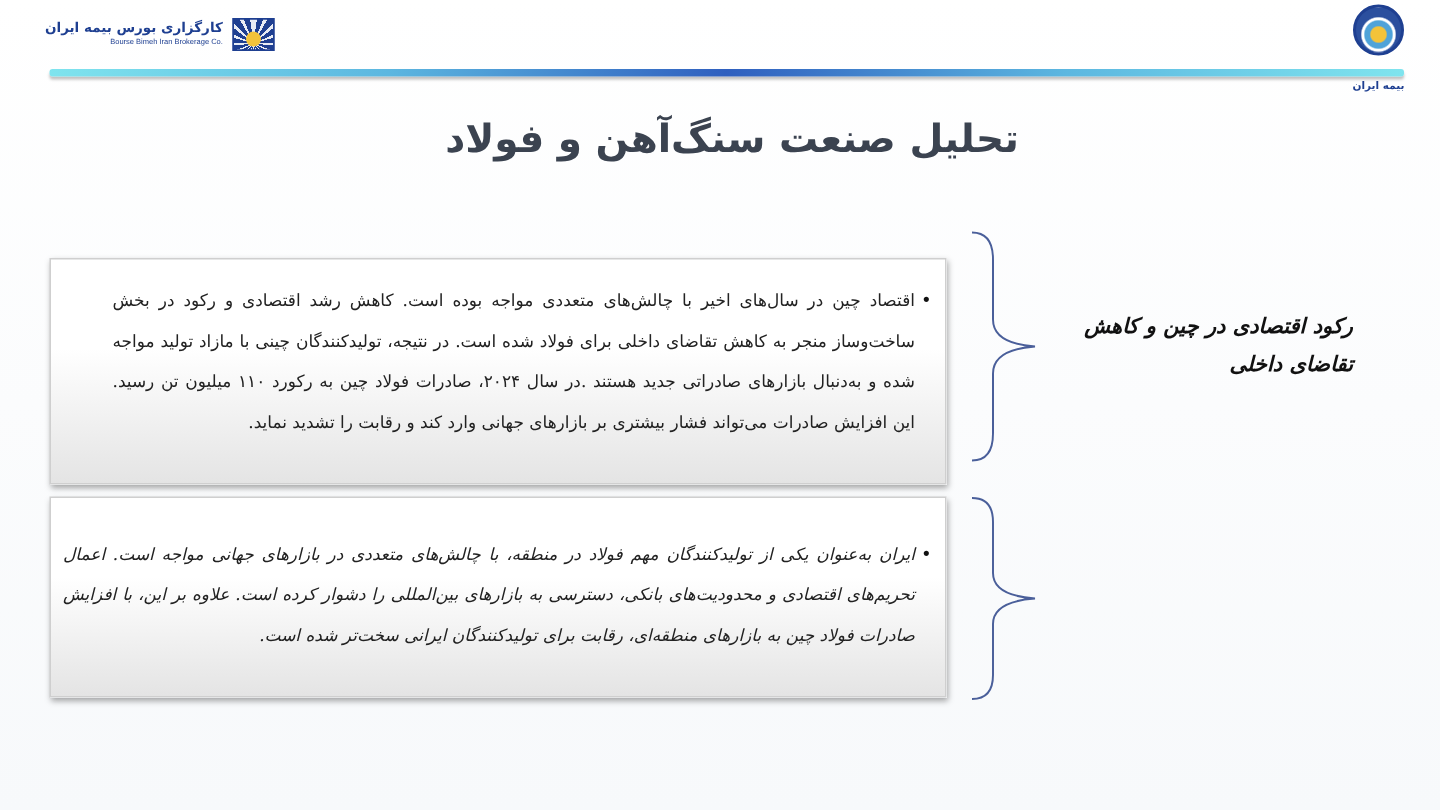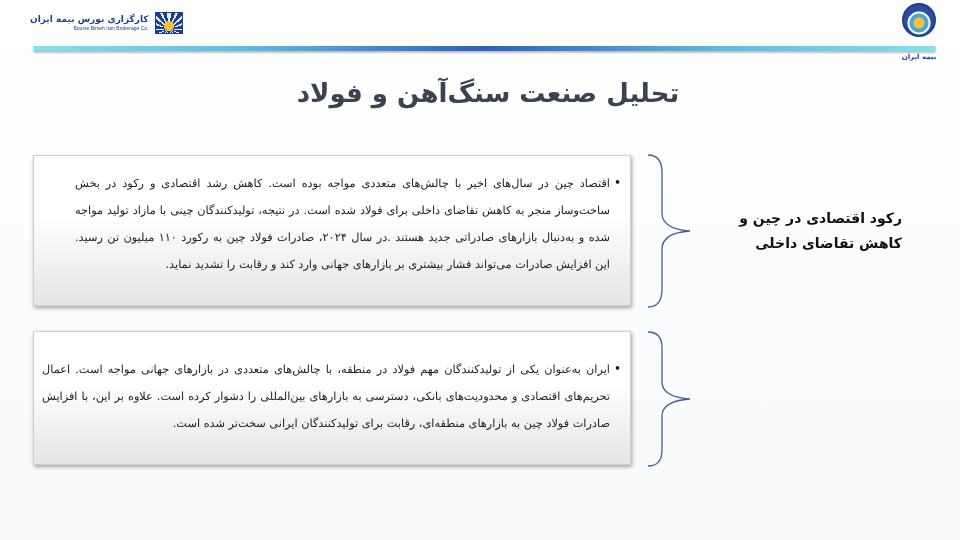--- a/index.html
+++ b/index.html
@@ -47,40 +47,40 @@
   }
 
   .card {
     position: absolute; left: 33px; width: 598px;
     background: linear-gradient(#ffffff 40%, #e4e4e4 100%);
     border: 1px solid #cfcfcf;
     box-shadow: 1px 2px 4px rgba(0,0,0,0.35);
     direction: rtl; box-sizing: border-box;
     padding: 14px 10px 6px 8px;
   }
-  .card1 { top: 155px; height: 151px; padding-left: 41px; }
-  .card2 { top: 331px; height: 134px; padding-top: 24px; }
+  .card1 { top: 172px; height: 151px; padding-left: 41px; }
+  .card2 { top: 331px; height: 134px; padding-top: 24px; font-style: italic; }
   .card ul { margin: 0; padding: 0 10px 0 0; list-style: none; }
   .card li {
     position: relative; font-family: "DejaVu Serif", serif; font-size: 11.3px; line-height: 27px;
     color: #222; text-align: justify; text-align-last: right;
   }
   .card li::before {
     content: "•"; position: absolute; right: -11px; top: 0; color: #111; font-size: 12px;
   }
 
   .brace { position: absolute; left: 646px; width: 50px; }
   .brace1 { top: 153px; height: 156px; }
   .brace2 { top: 330px; height: 138px; }
 
   .label {
     position: absolute; right: 58px; width: 210px; direction: rtl; text-align: right;
     font-size: 14px; font-weight: bold; color: #111; line-height: 25px;
   }
-  .label1 { top: 206px; }
+  .label1 { top: 206px; font-style: italic; }
   .label2 { top: 373px; }
 </style>
 </head>
 <body>
 
 <div class="slide">
 
   <div class="logo-left">
     <div class="txt">
       <span class="fa">کارگزاری بورس بیمه ایران</span>

